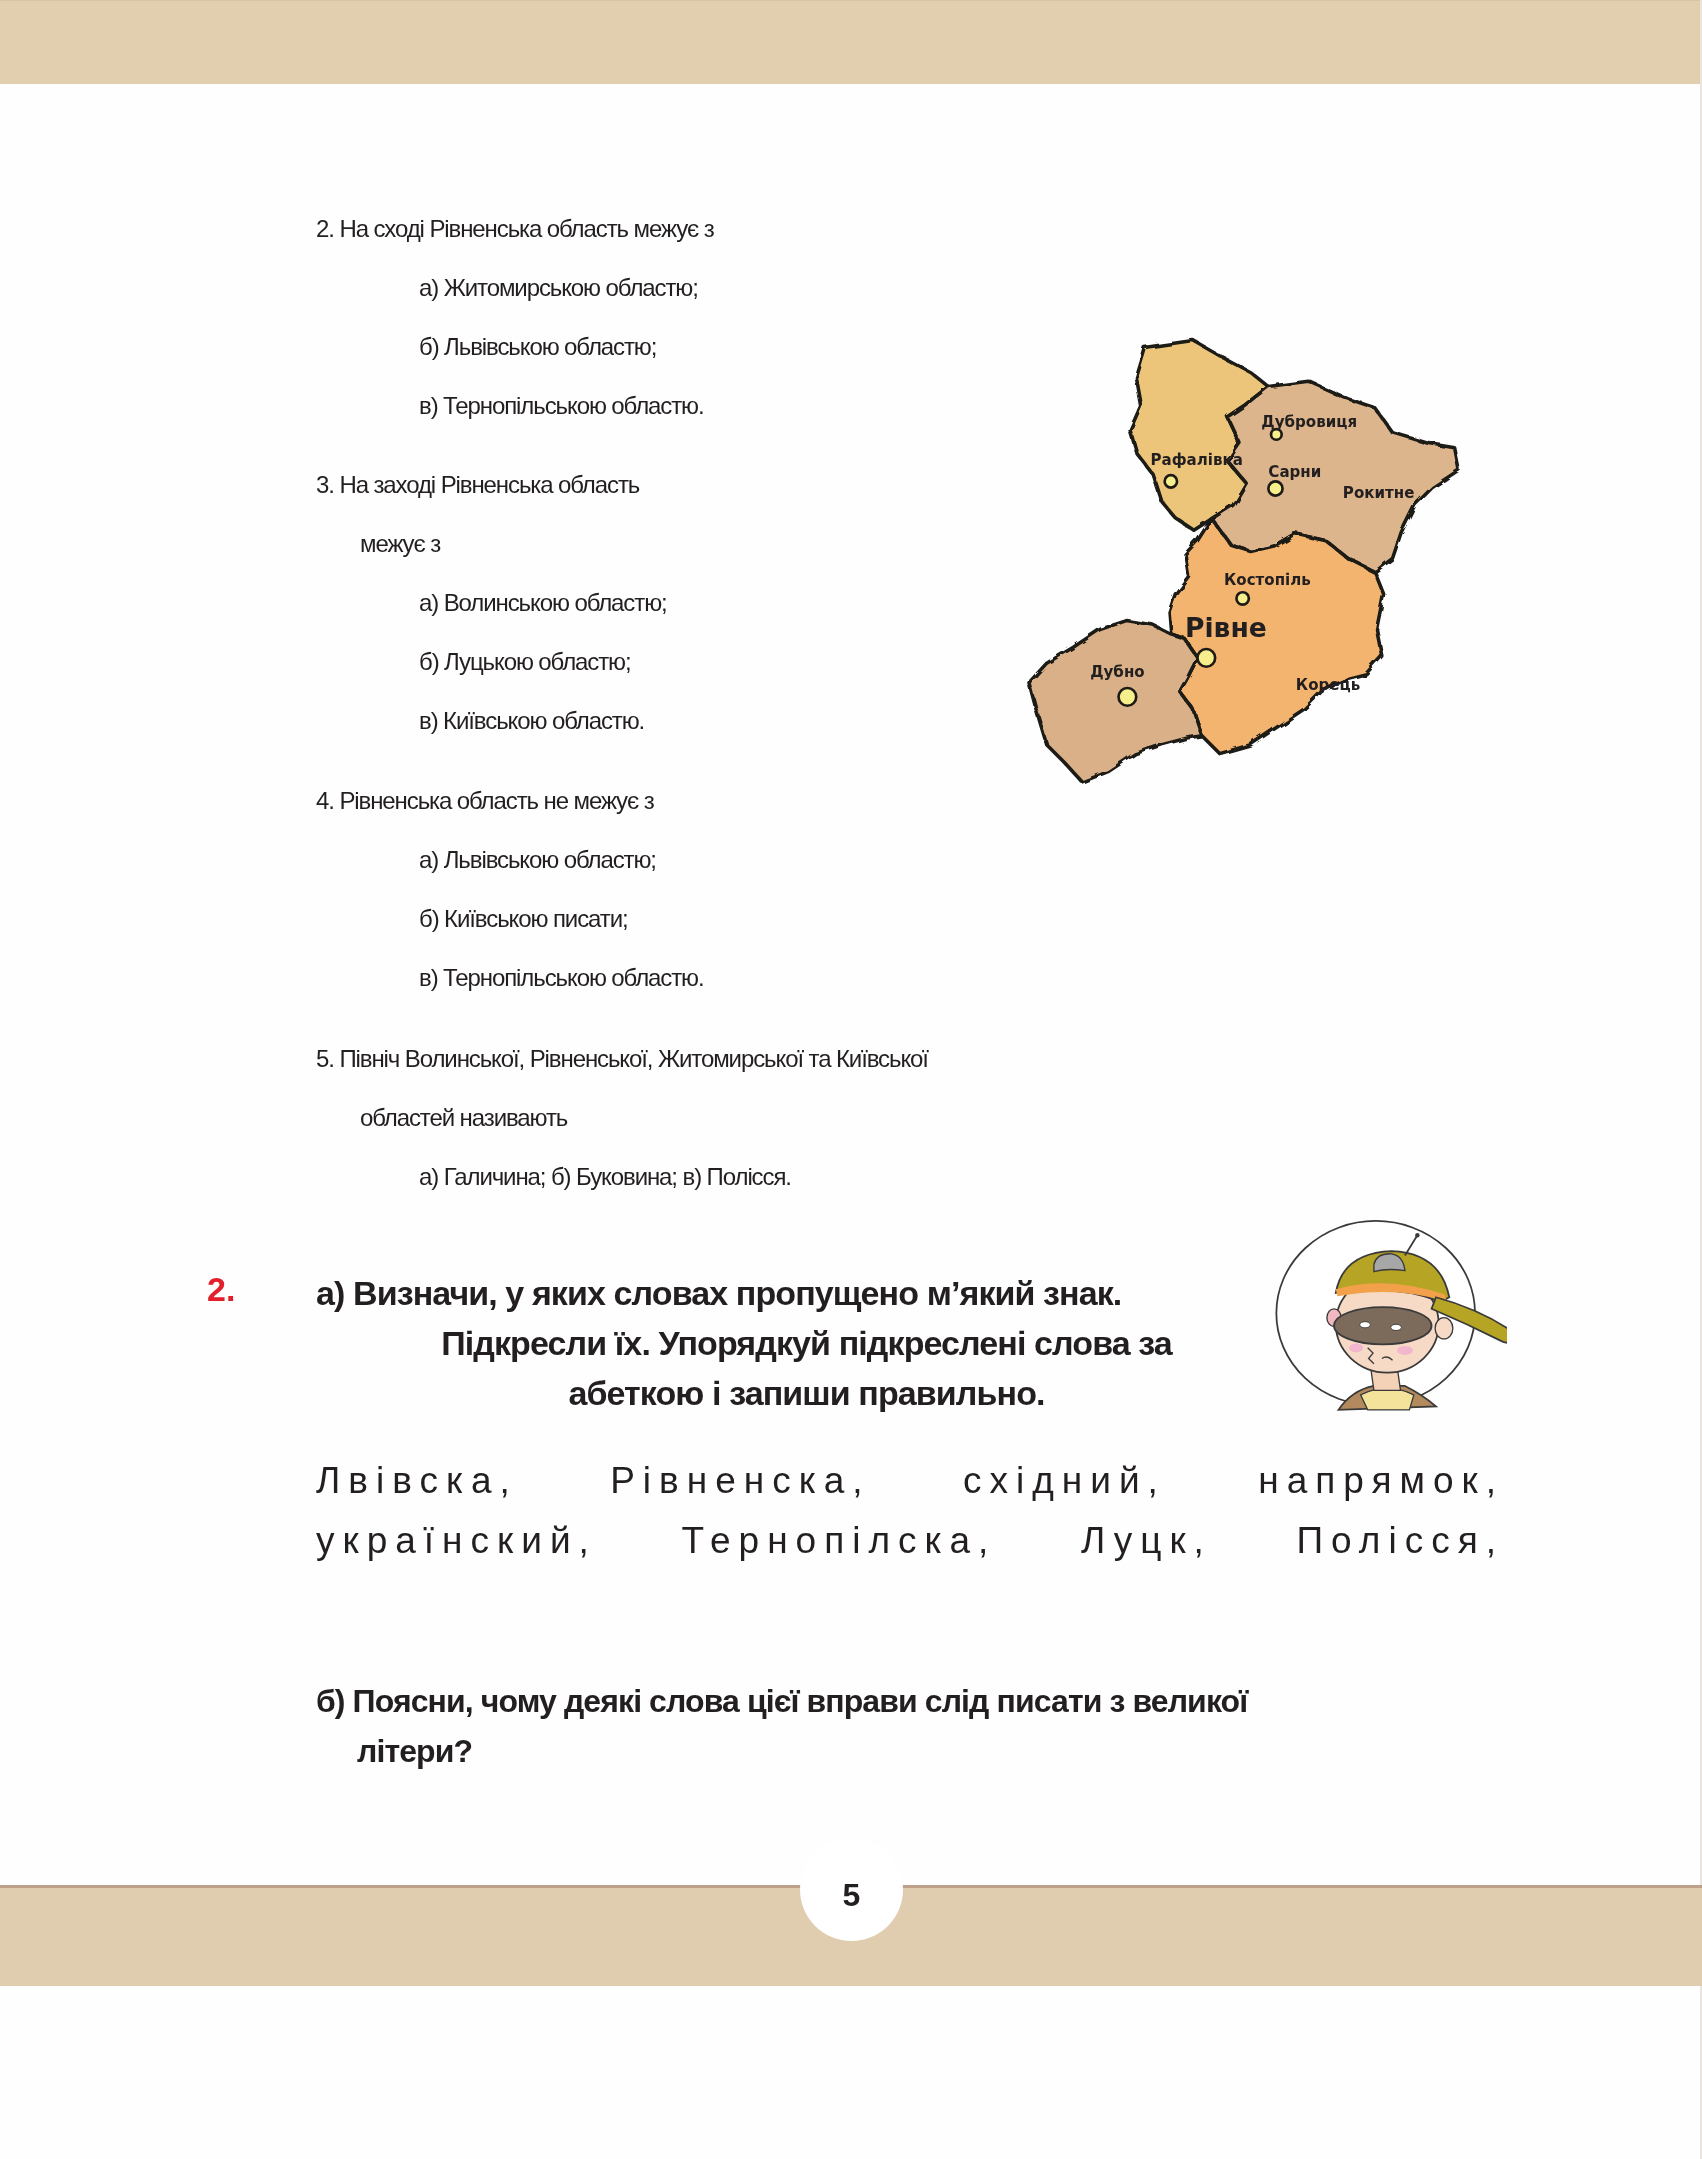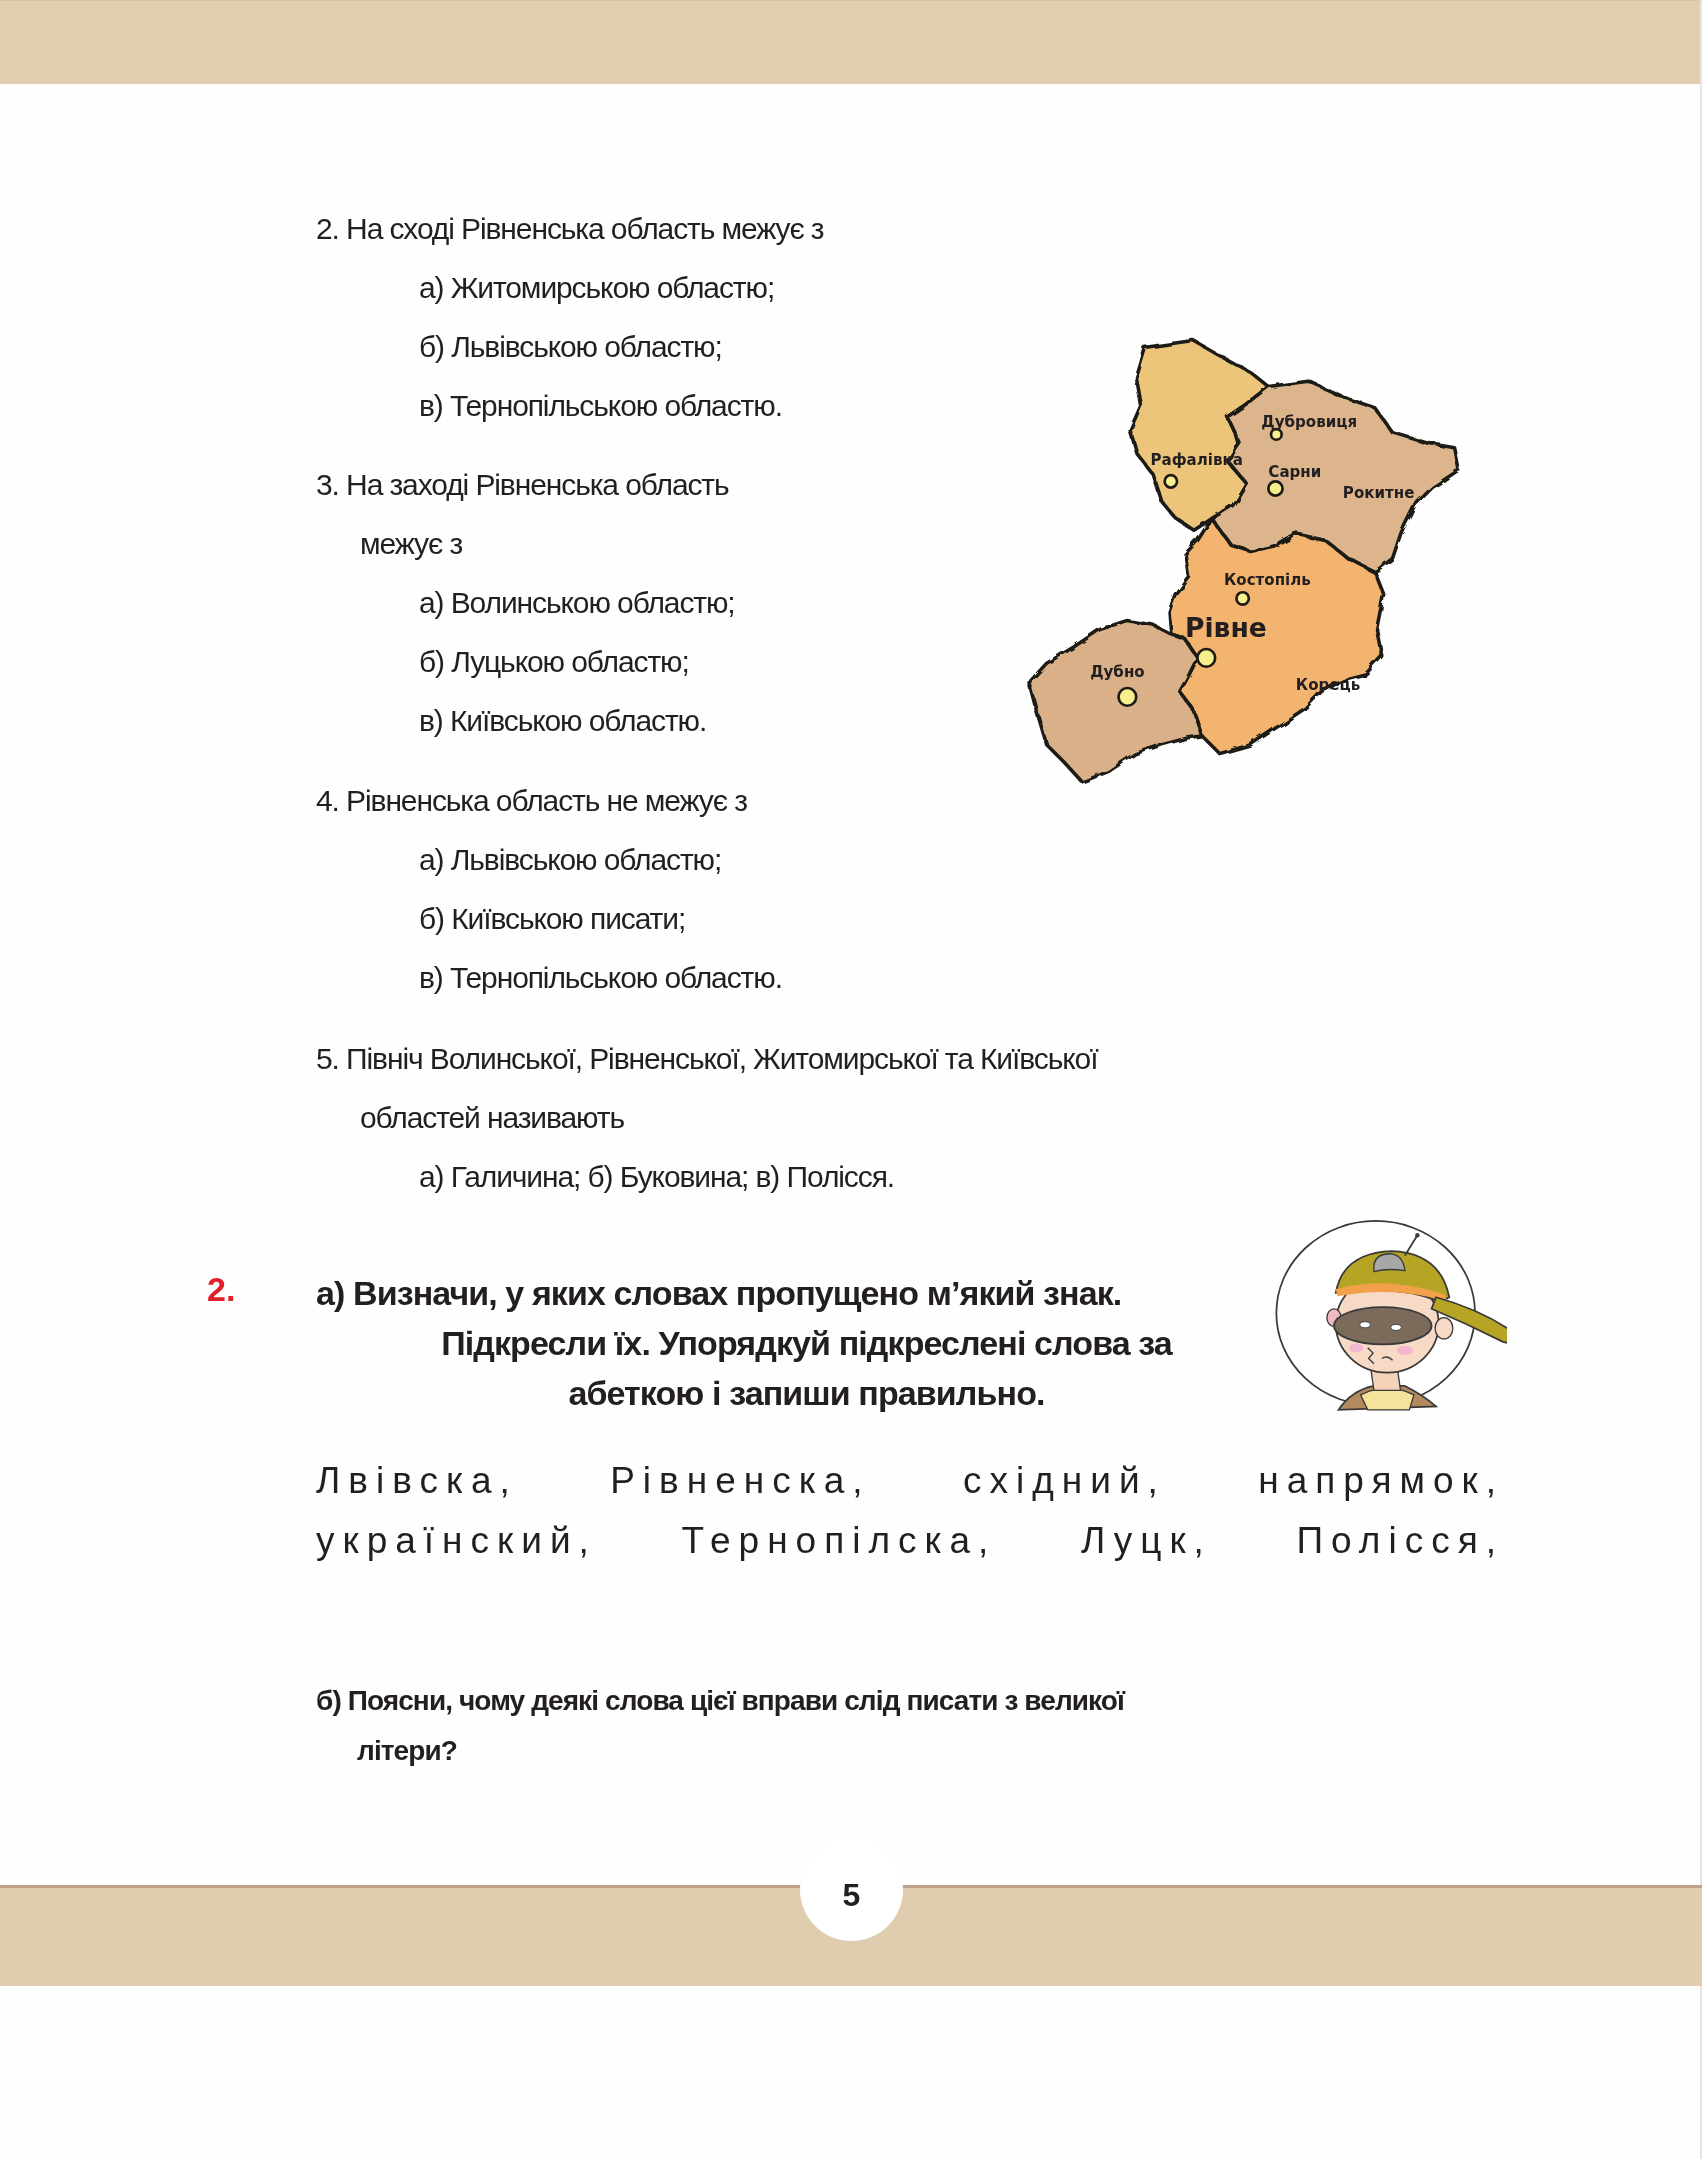--- a/index.html
+++ b/index.html
@@ -22,21 +22,21 @@
   }
   .page-badge {
     position: absolute; left: 800px; top: 1838px; width: 103px; height: 103px;
     border-radius: 50%; background: #ffffff;
     display: flex; align-items: center; justify-content: center;
     font-weight: bold; font-size: 32px; color: #231f20;
     padding-top: 0; box-sizing: border-box;
   }
   .page-badge span { margin-top: 12.4px; }
 
-  .q { position: absolute; left: 316px; font-size: 30px; line-height: 59px; letter-spacing: -1.1px; white-space: nowrap; }
+  .q { position: absolute; left: 316px; font-size: 24px; line-height: 59px; letter-spacing: -1.1px; white-space: nowrap; }
   .q .line { display: block; height: 59px; }
   .q .indent1 { padding-left: 44px; }
   .q .opt { padding-left: 103px; }
 
   #q2 { top: 199px; }
   #q3 { top: 455px; }
   #q4 { top: 771px; }
   #q5 { top: 1029px; }
 
   .ex-num {
@@ -51,21 +51,21 @@
   .ex-text .cont { padding-left: 41px; text-align: center; }
 
   .words {
     position: absolute; left: 316px; top: 1451px; width: 1188px;
     font-size: 37px; line-height: 60px; letter-spacing: 8px;
   }
   .words .line { display: block; white-space: nowrap; text-align: justify; text-align-last: justify; }
 
   .ex-b {
     position: absolute; left: 316px; top: 1676px; width: 1188px;
-    font-weight: bold; font-size: 28px; line-height: 50px; letter-spacing: -0.9px;
+    font-weight: bold; font-size: 32px; line-height: 50px; letter-spacing: -0.9px;
   }
   .ex-b .line { display: block; white-space: nowrap; }
   .ex-b .cont { padding-left: 41px; }
 
   .map-wrap { position: absolute; left: 1011px; top: 328px; width: 497px; height: 532px; }
   .map-wrap svg { width: 497px; height: 532px; display: block; }
   .map-label { font-family: "DejaVu Sans", sans-serif; font-weight: bold; fill: #231f20; }
 
   .char-wrap { position: absolute; left: 1263px; top: 1213px; width: 244px; height: 204px; }
   .char-wrap svg { width: 244px; height: 204px; display: block; }

